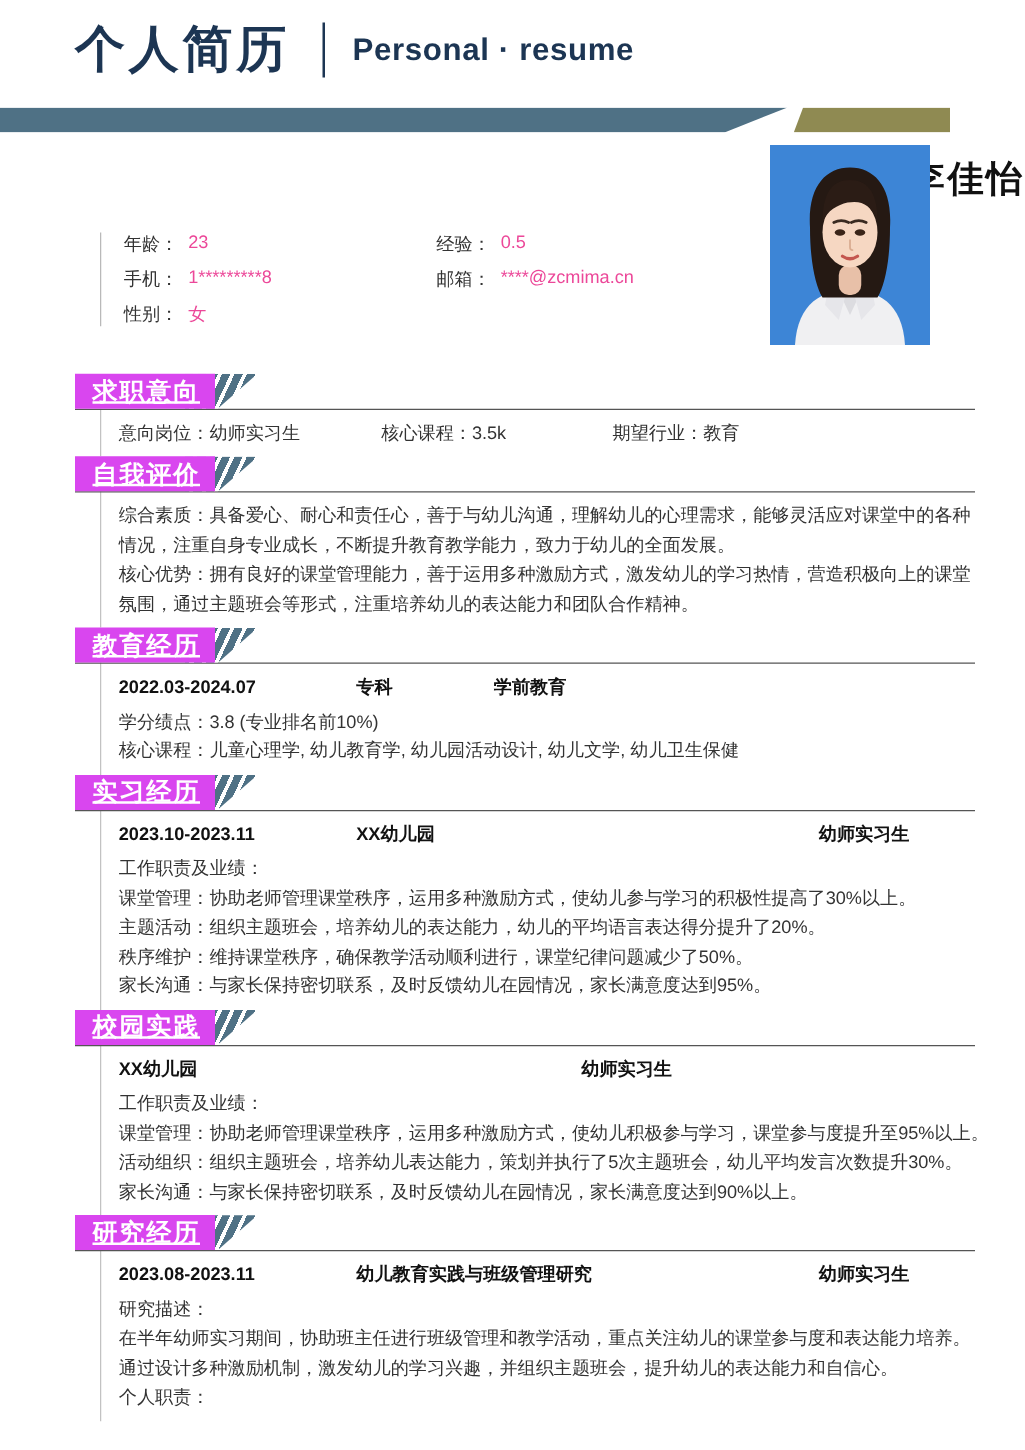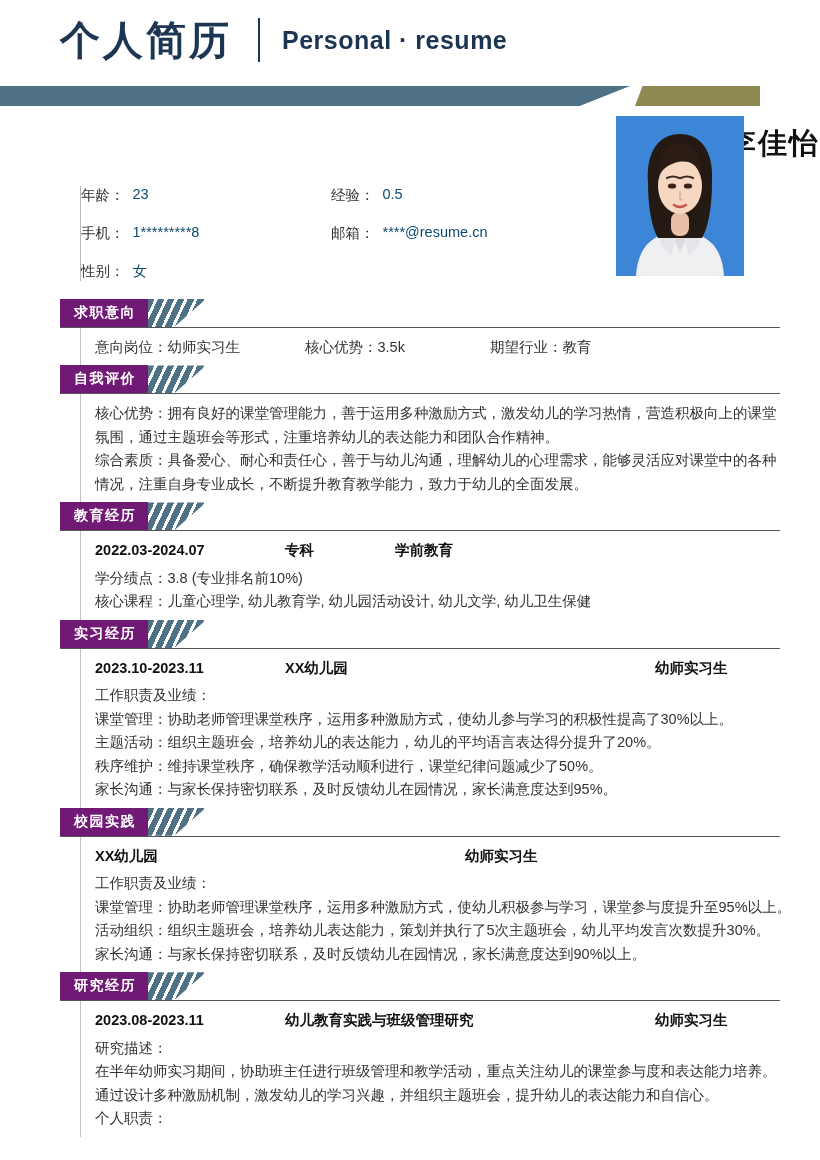--- a/index.html
+++ b/index.html
@@ -47,51 +47,53 @@
 
   
   .identity { position:relative; padding:18px 0 0 0; height:175px;text-align:right; }
   .person-name {
     font-size:29px; font-weight:bold; color:#111;
     margin-left:56px; letter-spacing:2px;
   }
   .info-grid {
     margin:22px 0 0 80px;
     border-left:1px solid #b9b9b9;
+    padding-left:18px;
     width:470px;
     display:grid; grid-template-columns:250px 1fr;
-    row-gap:19px;
+    row-gap:9px;
     font-size:14.5px; color:#333;
   }
   .info-item { display:flex; white-space:nowrap; }
   .info-label { color:#333; }
   .info-sep { margin-right:8px; }
-  .info-value { color:#0c4a6e; }
+  .info-value { color:#ec4899; }
 
   .photo-frame {
     position:absolute; left:616px; top:10px;
     width:128px; height:160px;
     background:#3d85d6;
     overflow:hidden;
   }
   .photo-frame svg { display:block; }
 
   
   .section { position:relative; }
   .sec-head {
     position:relative; height:28px; margin-left:60px; width:710px;
   }
   .sec-tag {
     position:absolute; left:0; top:0; height:28px;
-    background:#701a75; color:#fff;
-    font-size:14px; font-weight:bold;
+    background:#d946ef; color:#fff;
+    font-size:20px; font-weight:bold;
     letter-spacing:1.5px;
     display:flex; align-items:center;
     padding:0 12px 0 14px;
     z-index:2;
+    text-decoration:underline;
   }
   .sec-tail {
     position:absolute; top:0; height:28px; width:58px;
     background:
       repeating-linear-gradient(115deg,
         #4f7185 0px, #4f7185 6px,
         #ffffff 6px, #ffffff 9px);
     clip-path:polygon(0 0, 100% 0, 45% 100%, 0 100%);
     z-index:1;
   }
@@ -150,21 +152,21 @@
       <span class="info-value">0.5</span>
     </div>
     <div class="info-item">
       <span class="info-label">手机</span>
       <span class="info-sep">：</span>
       <span class="info-value">1*********8</span>
     </div>
     <div class="info-item">
       <span class="info-label">邮箱</span>
       <span class="info-sep">：</span>
-      <span class="info-value">****@resume.cn</span>
+      <span class="info-value">****@zcmima.cn</span>
     </div>
     <div class="info-item">
       <span class="info-label">性别</span>
       <span class="info-sep">：</span>
       <span class="info-value">女</span>
     </div>
   </div>
 
   <div class="photo-frame">
     <svg width="128" height="160" viewBox="0 0 128 160">
@@ -200,38 +202,38 @@
     <div class="sec-tag">求职意向</div>
     <div class="sec-tail" style="left:88px;"></div>
     <div class="sec-rule" style="left:0;right:-10px;"></div>
   </div>
   <div class="sec-body">
     <div class="inline-row">
       <span class="cell" style="width:210px;">
         <span>意向岗位：</span><span>幼师实习生</span>
       </span>
       <span class="cell" style="width:185px;">
-        <span>核心优势：</span><span>3.5k</span>
+        <span>核心课程：</span><span>3.5k</span>
       </span>
       <span class="cell">
         <span>期望行业：</span><span>教育</span>
       </span>
     </div>
   </div>
 </div>
 
 <div class="section">
   <div class="sec-head">
     <div class="sec-tag">自我评价</div>
     <div class="sec-tail" style="left:88px;"></div>
     <div class="sec-rule" style="left:0;right:-10px;"></div>
   </div>
   <div class="sec-body">
+    <div class="wrapline">综合素质：具备爱心、耐心和责任心，善于与幼儿沟通，理解幼儿的心理需求，能够灵活应对课堂中的各种情况，注重自身专业成长，不断提升教育教学能力，致力于幼儿的全面发展。</div>
     <div class="wrapline">核心优势：拥有良好的课堂管理能力，善于运用多种激励方式，激发幼儿的学习热情，营造积极向上的课堂氛围，通过主题班会等形式，注重培养幼儿的表达能力和团队合作精神。</div>
-    <div class="wrapline">综合素质：具备爱心、耐心和责任心，善于与幼儿沟通，理解幼儿的心理需求，能够灵活应对课堂中的各种情况，注重自身专业成长，不断提升教育教学能力，致力于幼儿的全面发展。</div>
   </div>
 </div>
 
 <div class="section">
   <div class="sec-head">
     <div class="sec-tag">教育经历</div>
     <div class="sec-tail" style="left:88px;"></div>
     <div class="sec-rule" style="left:0;right:-10px;"></div>
   </div>
   <div class="sec-body">

